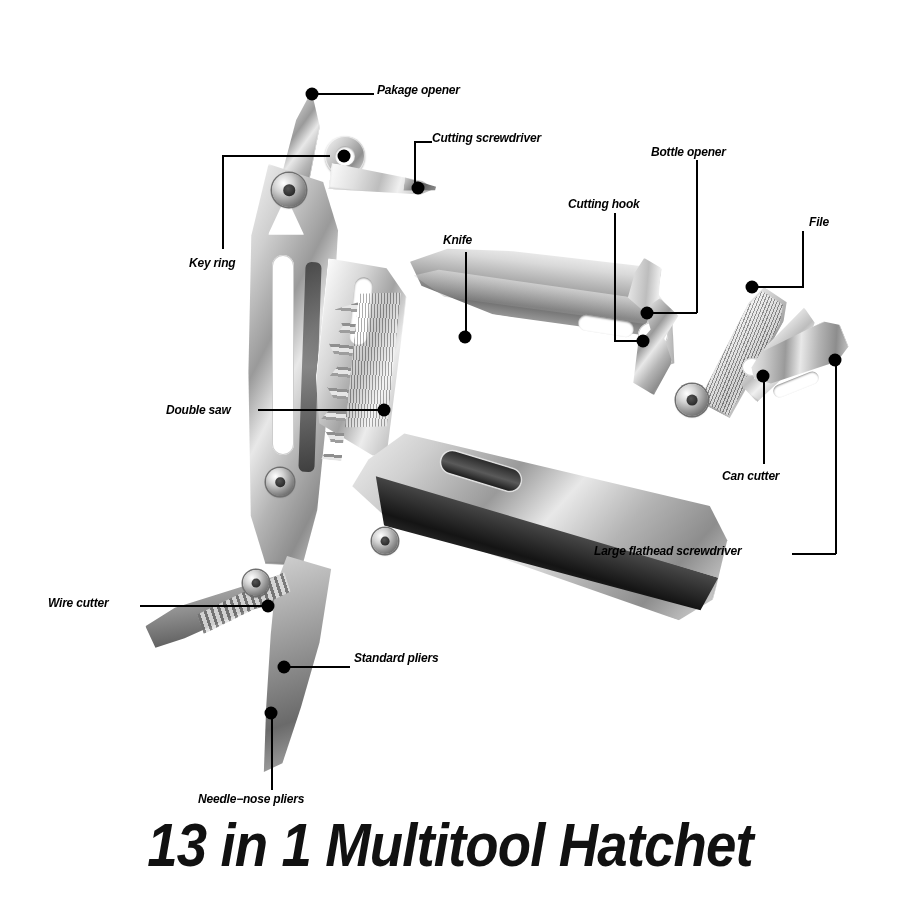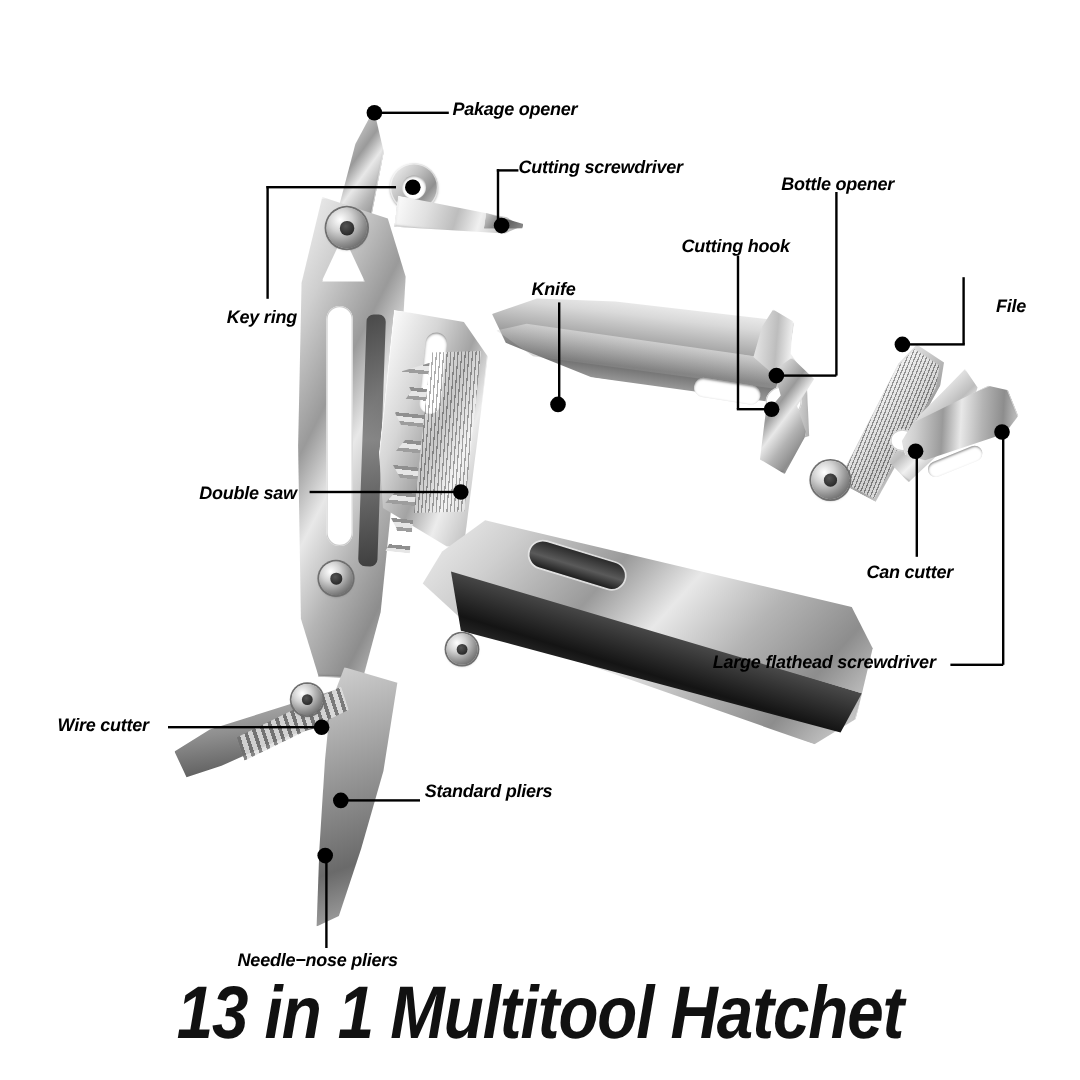--- a/index.html
+++ b/index.html
@@ -14,21 +14,21 @@
   
   .callout{
     position:absolute;
     font-style:italic;
     font-weight:bold;
     color:#000;
     white-space:nowrap;
     letter-spacing:-.2px;
     line-height:1;
   }
-  .c-md{font-size:15px;text-align:center;}
+  .c-md{font-size:12px;text-align:center;}
 
   
   .lead{position:absolute;background:#000;}
   .lead.h{height:1.6px;}
   .lead.v{width:1.6px;}
   .dot{
     position:absolute;
     width:13px;height:13px;
     background:#000;border-radius:50%;
     transform:translate(-50%,-50%);
@@ -271,21 +271,21 @@
   <div class="callout c-md" style="left:651px;top:146px;font-style:italic;">Bottle opener</div>
   <div class="lead v" style="left:696px;top:160px;height:153px;"></div>
   <div class="lead h" style="left:647px;top:312px;width:50px;"></div>
   <div class="dot" style="left:647px;top:313px;"></div>
 
   <div class="callout c-md" style="left:568px;top:198px;">Cutting hook</div>
   <div class="lead v" style="left:614px;top:213px;height:128px;"></div>
   <div class="lead h" style="left:614px;top:340px;width:30px;"></div>
   <div class="dot" style="left:643px;top:341px;"></div>
 
-  <div class="callout c-md" style="left:830px;top:216px;margin-top:32px;">File</div>
+  <div class="callout c-md" style="left:809px;top:216px;">File</div>
   <div class="lead v" style="left:802px;top:231px;height:56px;"></div>
   <div class="lead h" style="left:752px;top:286px;width:52px;"></div>
   <div class="dot" style="left:752px;top:287px;"></div>
 
   <div class="callout c-md" style="left:443px;top:234px;">Knife</div>
   <div class="lead v" style="left:465px;top:252px;height:85px;"></div>
   <div class="dot" style="left:465px;top:337px;"></div>
 
   <div class="callout c-md" style="left:189px;top:257px;">Key ring</div>
   <div class="lead v" style="left:222px;top:155px;height:94px;"></div>

